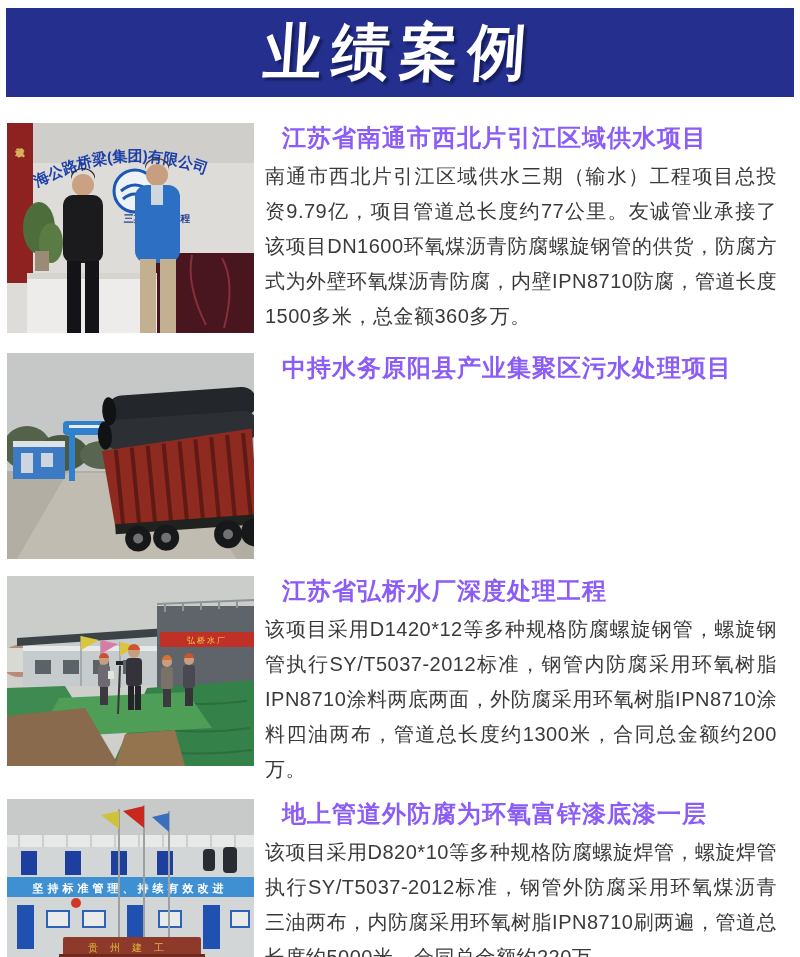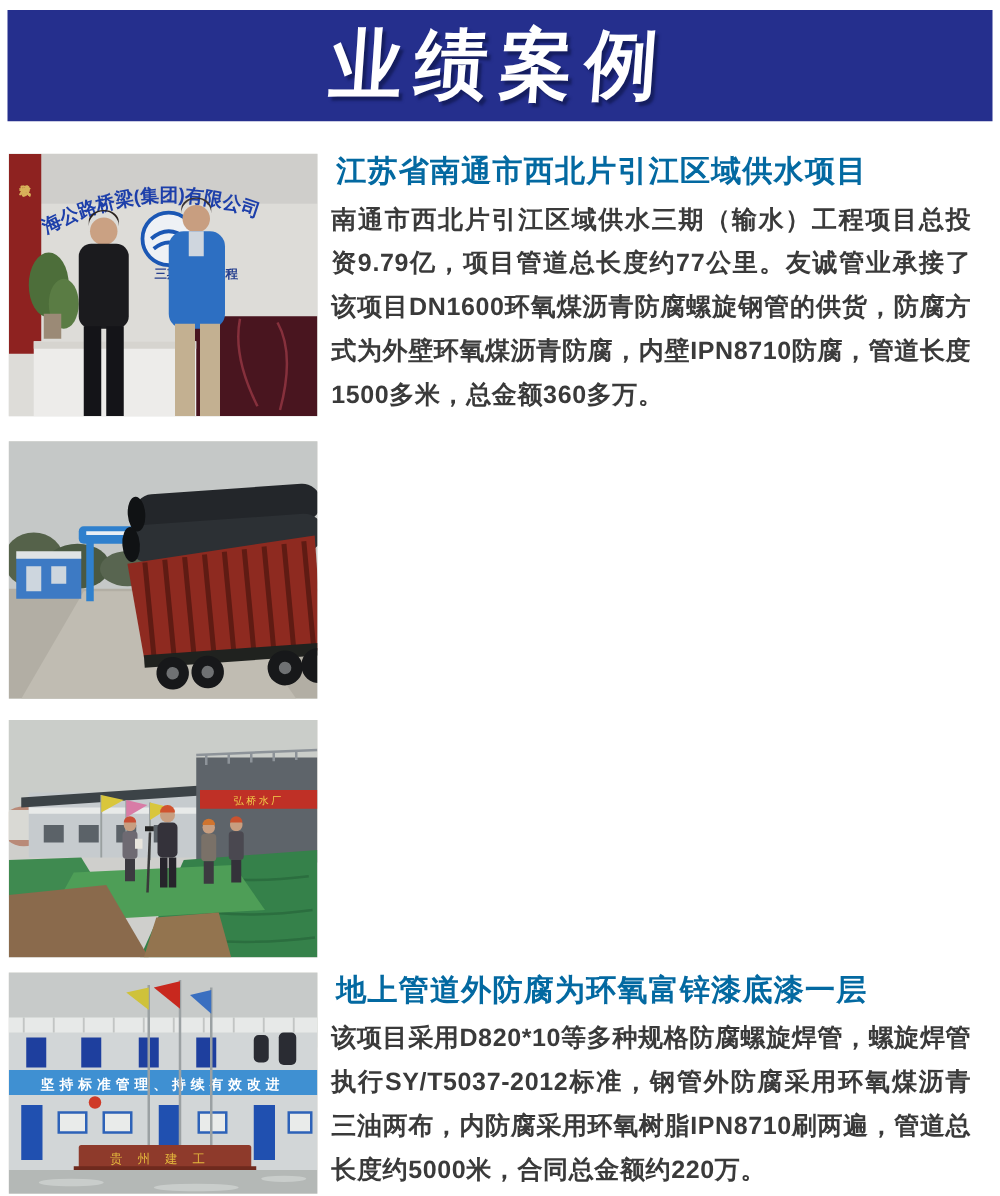--- a/index.html
+++ b/index.html
@@ -22,25 +22,25 @@
   .case-1 { margin-top:26px; }
   .case-2 { margin-top:19px; }
   .case-3 { margin-top:17px; }
   .case-4 { margin-top:12px; }
 
   .photo { flex:0 0 247px; width:247px; overflow:hidden; background:#cfcfcc; }
   .photo svg { display:block; }
 
   .case-text { flex:1; margin-left:11px; }
   .case-title {
-    color:#0369a1; font-size:24px; font-weight:bold; line-height:30px;
-    margin:0 0 6px 4px; letter-spacing:1px; white-space:nowrap;
+    color:#8b5cf6; font-size:24px; font-weight:bold; line-height:30px;
+    margin:0 0 6px 17px; letter-spacing:1px; white-space:nowrap;
   }
   .case-body {
-    color:#3a3a3a; font-size:20px; font-weight:700; line-height:35px;
+    color:#3a3a3a; font-size:20px; font-weight:400; line-height:35px;
     text-align:justify; width:512px; letter-spacing:0.5px;
   }
 </style>
 </head>
 <body>
 
 <header class="banner">
   <h1>业绩案例</h1>
 </header>
 
@@ -145,20 +145,21 @@
             <circle cx="216" cy="184" r="14"></circle>
               <circle cx="243" cy="184" r="14"></circle>
             <circle cx="126" cy="182" r="5" fill="#6f7173"></circle>
               <circle cx="154" cy="183" r="5" fill="#6f7173"></circle>
             <circle cx="216" cy="184" r="5" fill="#6f7173"></circle>
           </g>
         </g>
       </svg>
     </figure>
     <div class="case-text">
+      <h2 class="case-title">中持水务原阳县产业集聚区污水处理项目</h2>
     </div>
   </section>
 
   <section class="case case-3">
     <figure class="photo">
       <svg width="247" height="190" viewBox="0 0 247 190" xmlns="http://www.w3.org/2000/svg">
         <rect x="0" y="0" width="247" height="90" fill="#cacdc9"></rect>
         <g>
           <ellipse cx="12" cy="85" rx="18" ry="16" fill="#b98a78"></ellipse>
           <ellipse cx="34" cy="90" rx="14" ry="12" fill="#c49a85"></ellipse>
@@ -224,20 +225,22 @@
         </g>
         <g>
           <circle cx="182" cy="84" r="5" fill="#c89e80"></circle>
             <path d="M177,82 a5,5 0 0 1 10,0 z" fill="#c9522f"></path>
           <rect x="176" y="89" width="12" height="23" rx="3" fill="#4a4850"></rect>
           <rect x="178" y="112" width="8" height="18" fill="#34323a"></rect>
         </g>
       </svg>
     </figure>
     <div class="case-text">
+      <h2 class="case-title">江苏省弘桥水厂深度处理工程</h2>
+      <p class="case-body">该项目采用D1420*12等多种规格防腐螺旋钢管，螺旋钢管执行SY/T5037-2012标准，钢管内防腐采用环氧树脂IPN8710涂料两底两面，外防腐采用环氧树脂IPN8710涂料四油两布，管道总长度约1300米，合同总金额约200万。</p>
     </div>
   </section>
 
   <section class="case case-4">
     <figure class="photo">
       <svg width="247" height="177" viewBox="0 0 247 177" xmlns="http://www.w3.org/2000/svg">
         <rect x="0" y="0" width="247" height="60" fill="#c7cac9"></rect>
         <g>
           <rect x="0" y="46" width="247" height="112" fill="#d2d6d7"></rect>
           <rect x="0" y="36" width="247" height="12" fill="#e7e9e8"></rect>

